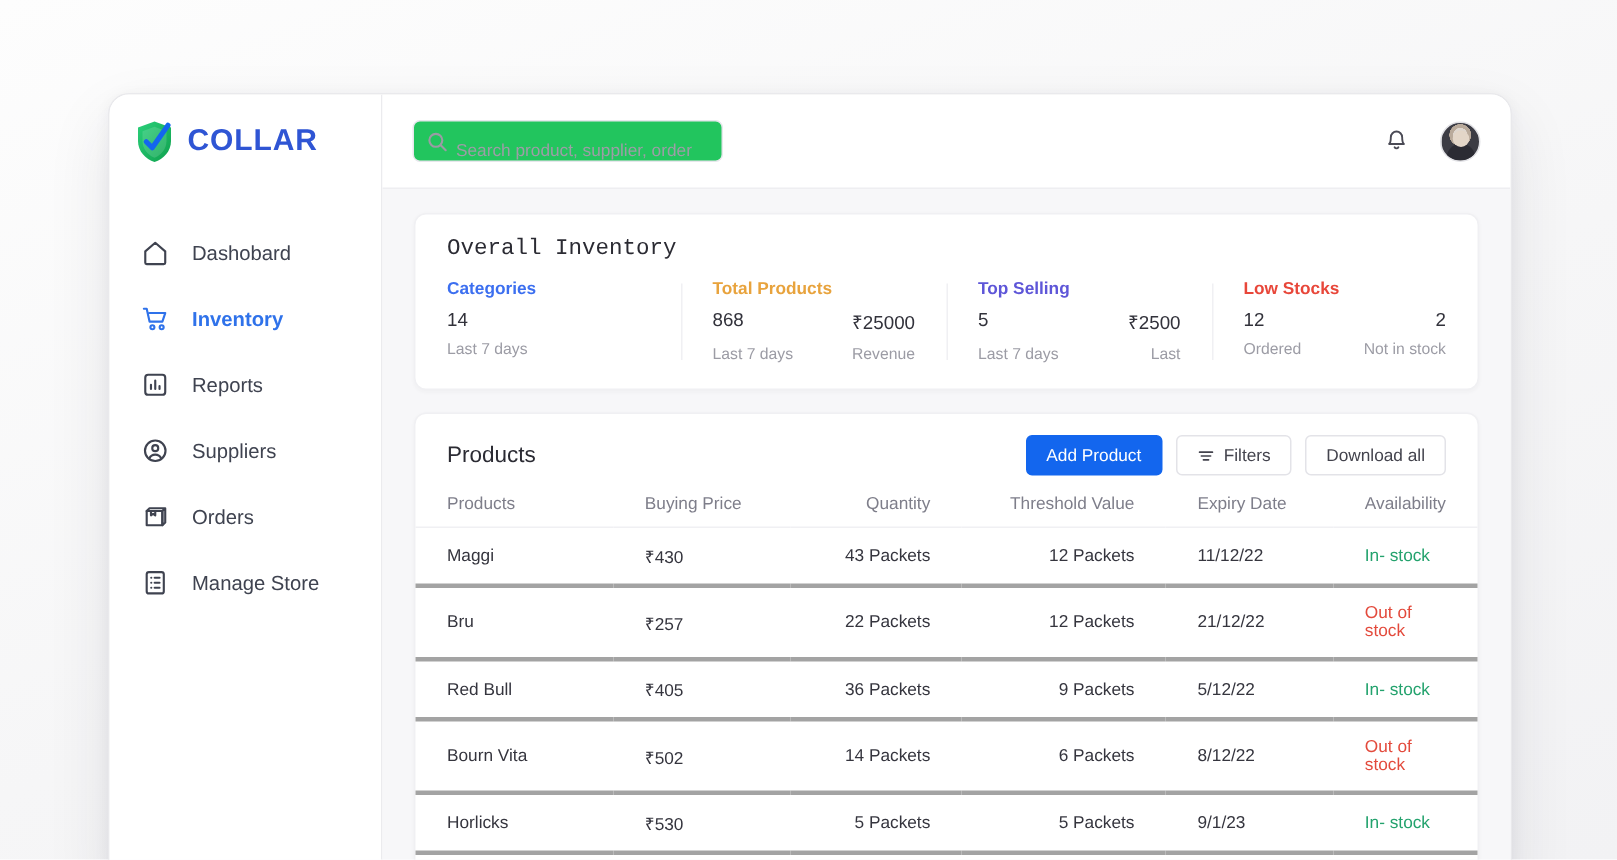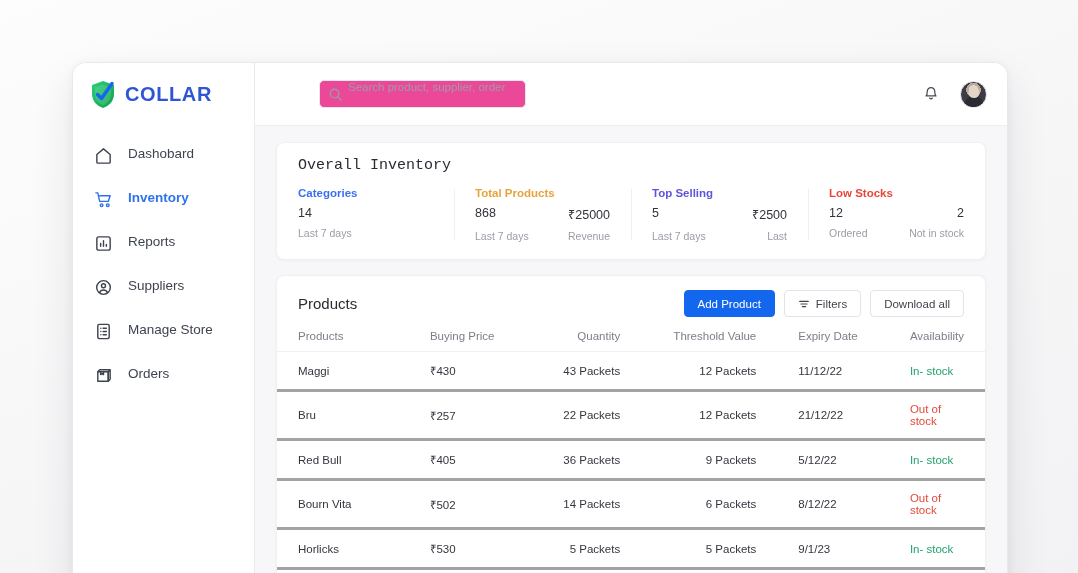--- a/index.html
+++ b/index.html
@@ -42,21 +42,21 @@
     padding-left: 17px;
     gap: 9px;
   }
   .brand-logo { width: 26px; height: 29px; position: relative; flex: 0 0 26px; }
   .brand-name {
     font-size: 20px; font-weight: bold; letter-spacing: .6px;
     color: #2f55d4;
   }
   .nav { padding-top: 20px; }
   .nav-item {
-    display: flex; gap: 15px;
+    display: flex; align-items: center; gap: 15px;
     height: 44px;
     padding-left: 21px;
     color: #3f4350;
     font-size: 13.5px;
     cursor: pointer;
   }
   .nav-item .nav-ico { width: 19px; height: 19px; flex: 0 0 19px; display:block; }
   .nav-item.active { color: #2f72ea; font-weight: bold; }
   .nav-item.active .nav-ico { color: #2f72ea; }
 
@@ -68,24 +68,23 @@
     display: flex; align-items: center;
     padding: 0 20px 0 20px;
     border-bottom: 1px solid #eeeef1;
     flex: 0 0 63px;
   }
   .search-box {
     position: relative;
     width: 207px; height: 28px;
     border: 1px solid #e7e7ec;
     border-radius: 5px;
-    background: #ec4899;
-    display: flex; align-items: flex-start;
+    background: #22c55e;
+    display: flex; align-items: flex-end;
     padding-left: 28px;
-    margin-left: 44px;
   }
   .search-box svg { position: absolute; left: 8px; top: 6px; width: 15px; height: 15px; color:#9b9ba4;}
   .search-input {
     border: none; outline: none; width: 100%;
     font-family: "Liberation Sans", sans-serif;
     font-size: 11.5px; color: #3b3b45; background: transparent;
   }
   .search-input::placeholder { color: #9d9da6; }
   .topbar-right { margin-left: auto; display: flex; align-items: center; gap: 20px; }
   .bell { width: 18px; height: 18px; color: #4a4a55; cursor: pointer; }
@@ -247,36 +246,36 @@
                 <circle cx="10" cy="8.2" r="2.1"></circle>
                 <path d="M5.8 15.4a4.6 4.6 0 018.4 0"></path>
               </svg>
           </span>
           <span>Suppliers</span>
         </div>
 
         <div class="nav-item">
           <span class="nav-ico">
             <svg viewBox="0 0 20 20" width="19" height="19" fill="none" stroke="currentColor" stroke-width="1.5" stroke-linecap="round" stroke-linejoin="round">
-                <rect x="4" y="2.5" width="12" height="15" rx="1.6"></rect>
-                <path d="M7.2 6.5h.01M7.2 10h.01M7.2 13.5h.01M9.6 6.5h3.4M9.6 10h3.4M9.6 13.5h3.4"></path>
-              </svg>
-          </span>
-          <span>Manage Store</span>
-        </div>
-
-        <div class="nav-item">
-          <span class="nav-ico">
-            <svg viewBox="0 0 20 20" width="19" height="19" fill="none" stroke="currentColor" stroke-width="1.5" stroke-linecap="round" stroke-linejoin="round">
                 <path d="M4 6h11v10H4z"></path>
                 <path d="M4 6l2-2h11l-2 2M15 6v10l2-2V4"></path>
                 <path d="M7 6v3l1.5-1L10 9V6"></path>
               </svg>
           </span>
           <span>Orders</span>
+        </div>
+
+        <div class="nav-item">
+          <span class="nav-ico">
+            <svg viewBox="0 0 20 20" width="19" height="19" fill="none" stroke="currentColor" stroke-width="1.5" stroke-linecap="round" stroke-linejoin="round">
+                <rect x="4" y="2.5" width="12" height="15" rx="1.6"></rect>
+                <path d="M7.2 6.5h.01M7.2 10h.01M7.2 13.5h.01M9.6 6.5h3.4M9.6 10h3.4M9.6 13.5h3.4"></path>
+              </svg>
+          </span>
+          <span>Manage Store</span>
         </div>
       </nav>
     </aside>
 
     <section class="main">
       <header class="topbar">
         <div class="search-box">
           <span>
             <svg viewBox="0 0 16 16" fill="none" stroke="currentColor" stroke-width="1.5" stroke-linecap="round">
                 <circle cx="7" cy="7" r="4.6"></circle>

